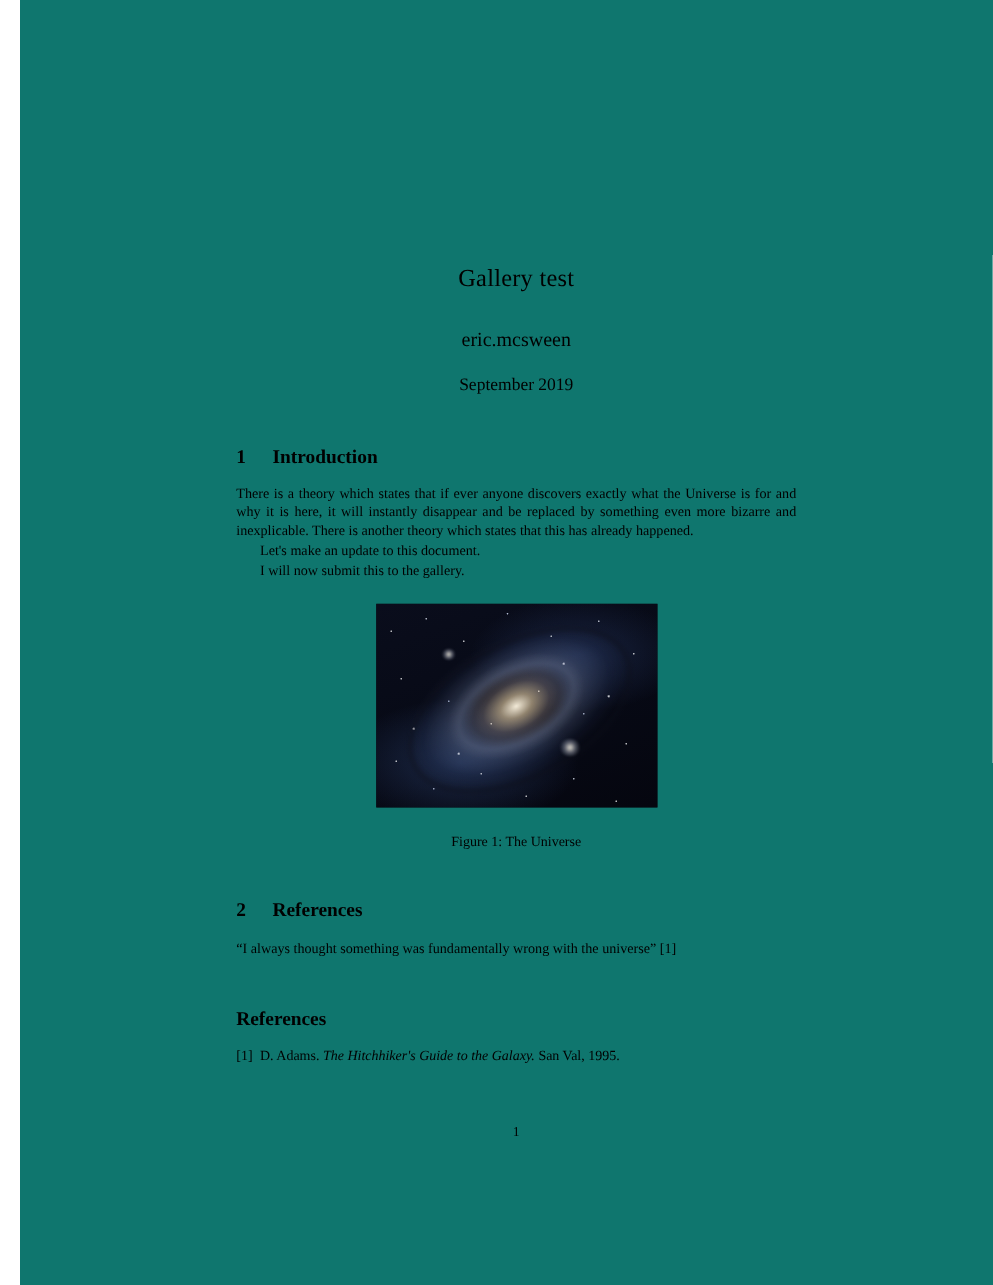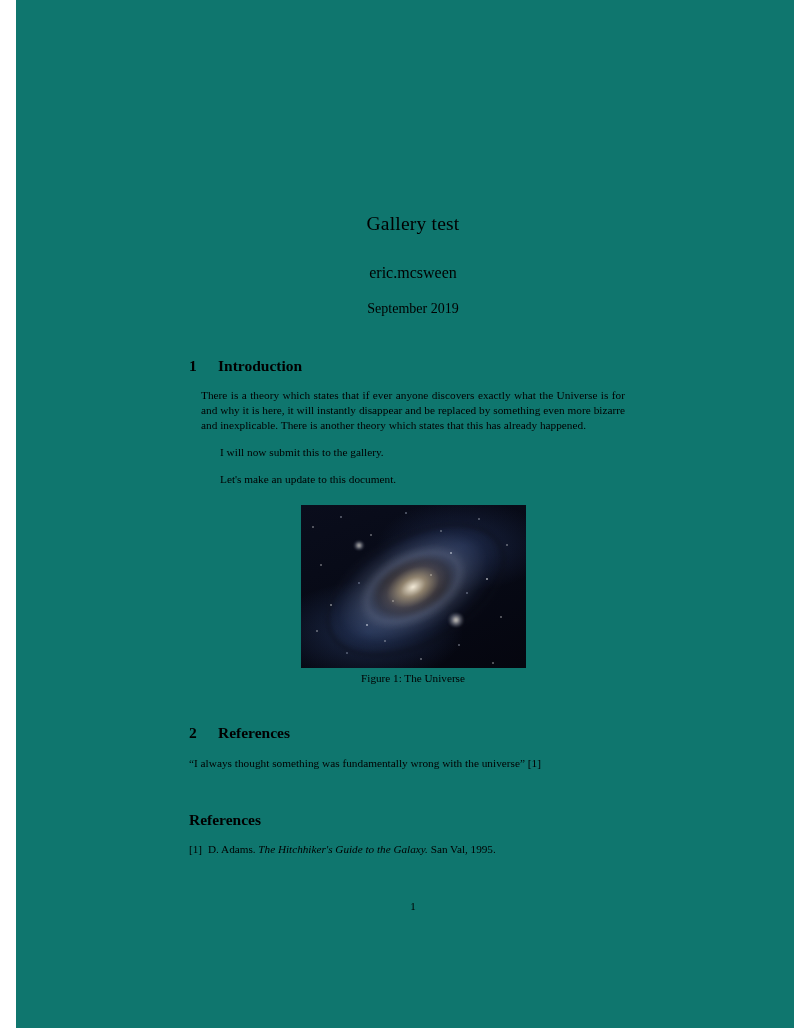--- a/index.html
+++ b/index.html
@@ -58,38 +58,39 @@
   .section-num {
     display: inline-block;
     width: 29px;
   }
   .sec1 { margin-top: 40px; }
   .sec2 { margin-top: 0px; }
   .para {
     font-size: 11.3px;
     line-height: 1.33;
     text-align: justify;
-    margin: 12px;
+    margin: 0;
   }
   .para.first { margin-top: 13px; }
   .para.indent { text-indent: 19px; margin-top: 1px; }
   .figure-wrap {
     margin-top: 18px;
     text-align: center;
   }
   .figure-img {
     width: 225px;
     height: 163px;
     display: inline-block;
     position: relative;
     overflow: hidden;
     background: #05070f;
   }
   .fig-caption {
     font-size: 11.2px;
+    margin-top: 17px;
     text-align: center;
   }
   .quote-para {
     font-size: 11.3px;
     margin-top: 14px;
     line-height: 1.33;
   }
   .references-head {
     font-size: 15.5px;
     font-weight: bold;
@@ -213,22 +214,22 @@
     <h1 class="doc-title">Gallery test</h1>
     <div class="doc-author">eric.mcsween</div>
     <div class="doc-date">September 2019</div>
 
     <h2 class="section-head sec1">
       <span class="section-num">1</span>
       <span>Introduction</span>
     </h2>
 
     <p class="para first">There is a theory which states that if ever anyone discovers exactly what the Universe is for and why it is here, it will instantly disappear and be replaced by something even more bizarre and inexplicable. There is another theory which states that this has already happened.</p>
+    <p class="para indent">Let's make an update to this document.</p>
     <p class="para indent">I will now submit this to the gallery.</p>
-    <p class="para indent">Let's make an update to this document.</p>
 
     <div class="figure-wrap">
       <div class="figure-img">
         <div class="galaxy-bg"></div>
         <div class="stars"></div>
         <div class="galaxy-disk"></div>
         <div class="galaxy-dust"></div>
         <div class="galaxy-core"></div>
         <div class="galaxy-companion comp-1"></div>
         <div class="galaxy-companion comp-2"></div>

